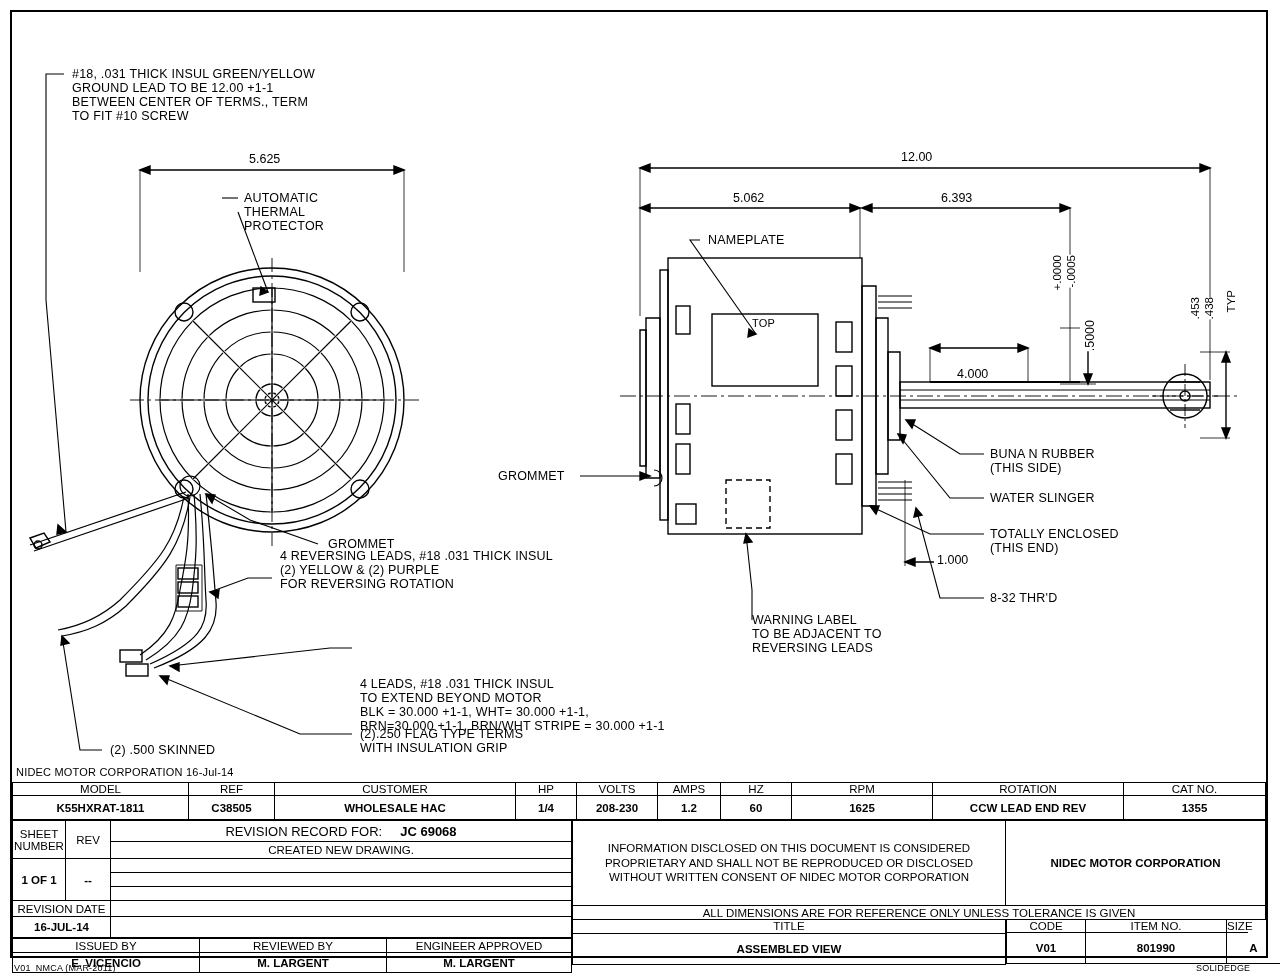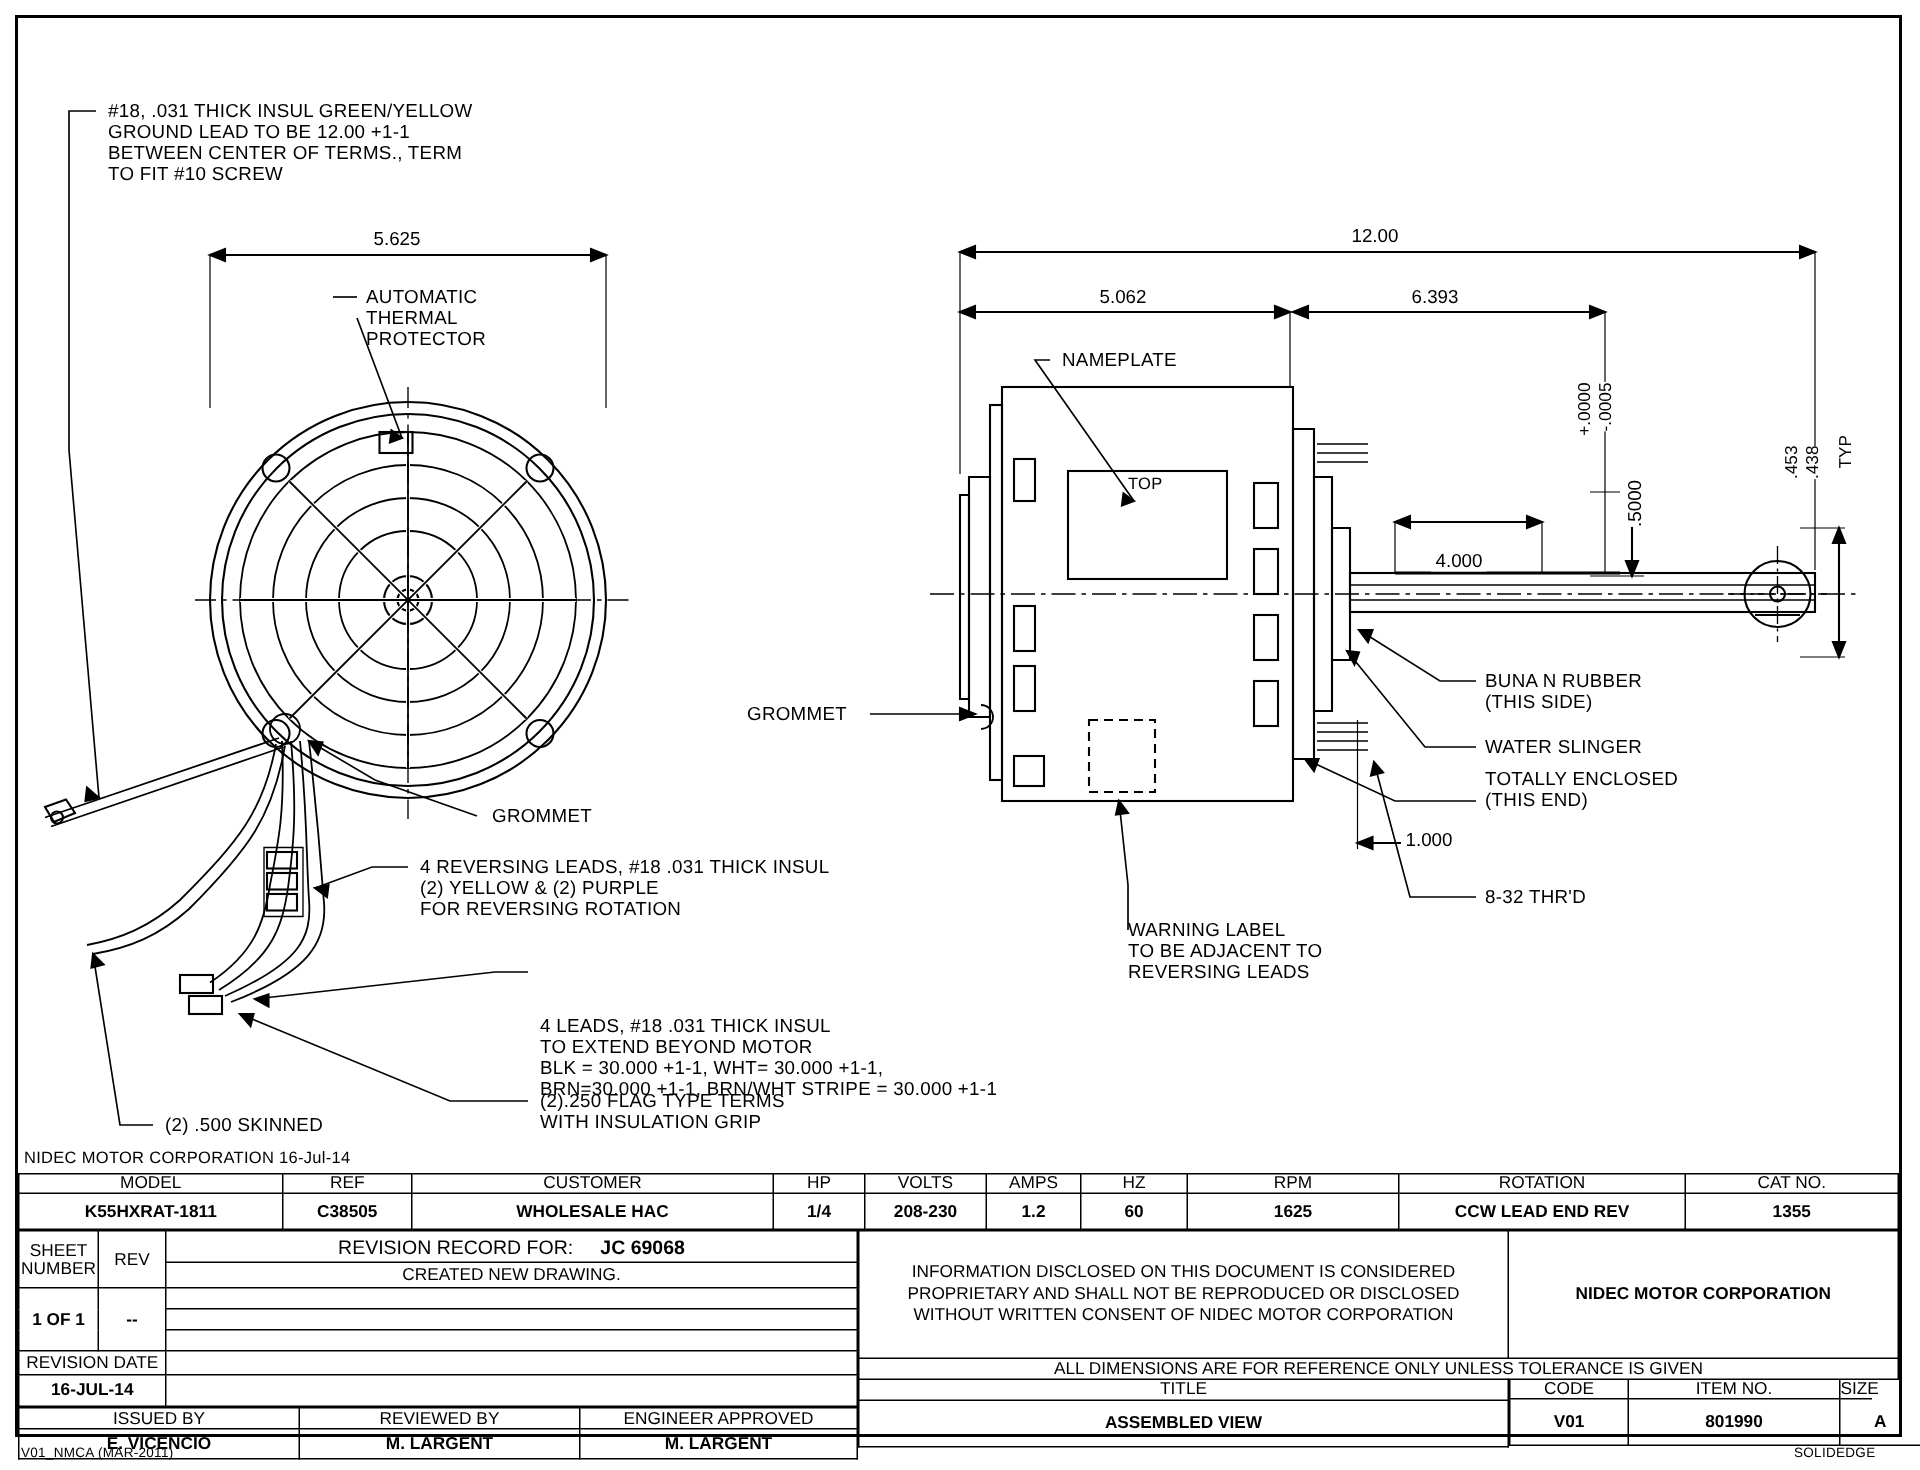--- a/index.html
+++ b/index.html
@@ -223,41 +223,41 @@
   </svg>
 
   <div class="lbl" style="left:72px;top:67px;">#18, .031 THICK INSUL GREEN/YELLOW
 GROUND LEAD TO BE 12.00 +1-1
 BETWEEN CENTER OF TERMS., TERM
 TO FIT #10 SCREW</div>
   <div class="lbl" style="left:244px;top:191px;">AUTOMATIC
 THERMAL
 PROTECTOR</div>
   <div class="lbl" style="left:328px;top:537px;">GROMMET</div>
-  <div class="lbl" style="left:280px;top:571px;">4 REVERSING LEADS, #18 .031 THICK INSUL
+  <div class="lbl" style="left:280px;top:549px;">4 REVERSING LEADS, #18 .031 THICK INSUL
 (2) YELLOW &amp; (2) PURPLE
 FOR REVERSING ROTATION</div>
   <div class="lbl" style="left:360px;top:677px;">4 LEADS, #18 .031 THICK INSUL
 TO EXTEND BEYOND MOTOR
 BLK = 30.000 +1-1, WHT= 30.000 +1-1,
 BRN=30.000 +1-1, BRN/WHT STRIPE = 30.000 +1-1</div>
   <div class="lbl" style="left:360px;top:727px;">(2).250 FLAG TYPE TERMS
 WITH INSULATION GRIP</div>
   <div class="lbl" style="left:110px;top:743px;">(2) .500 SKINNED</div>
 
   <div class="lbl" style="left:708px;top:233px;">NAMEPLATE</div>
   <div class="lbl" style="left:752px;top:316px;font-size:11px;">TOP</div>
   <div class="lbl" style="left:498px;top:469px;">GROMMET</div>
   <div class="lbl" style="left:752px;top:613px;">WARNING LABEL
 TO BE ADJACENT TO
 REVERSING LEADS</div>
   <div class="lbl" style="left:990px;top:447px;">BUNA N RUBBER
 (THIS SIDE)</div>
   <div class="lbl" style="left:990px;top:491px;">WATER SLINGER</div>
-  <div class="lbl" style="left:990px;top:512px;">TOTALLY ENCLOSED
+  <div class="lbl" style="left:990px;top:527px;">TOTALLY ENCLOSED
 (THIS END)</div>
   <div class="lbl" style="left:990px;top:591px;">8-32 THR'D</div>
 
   <div class="dimtxt" style="left:246px;top:152px;">5.625</div>
   <div class="dimtxt" style="left:898px;top:150px;">12.00</div>
   <div class="dimtxt" style="left:730px;top:191px;">5.062</div>
   <div class="dimtxt" style="left:938px;top:191px;">6.393</div>
   <div class="dimtxt" style="left:954px;top:333px;margin-top:34px;">4.000</div>
   <div class="dimtxt vert" style="left:1080px;top:320px;">.5000</div>
   <div class="dimtxt vert" style="left:1048px;top:255px;font-size:11.5px;">+.0000</div>

